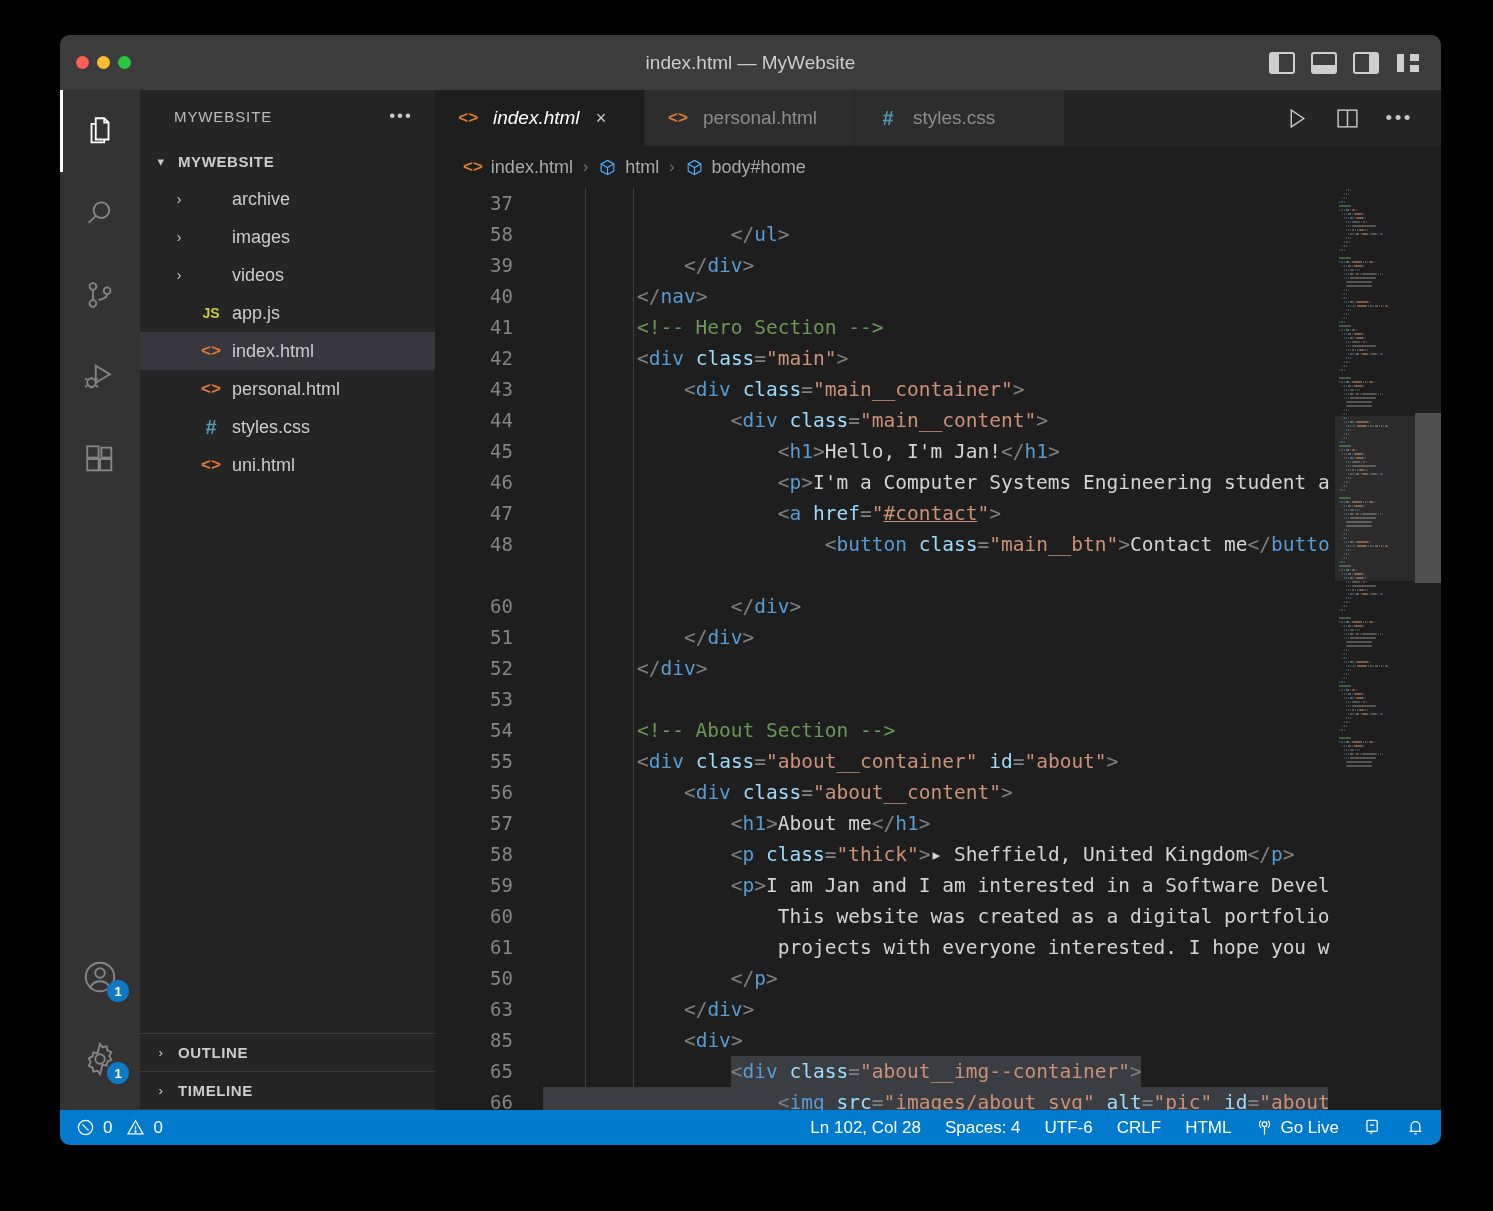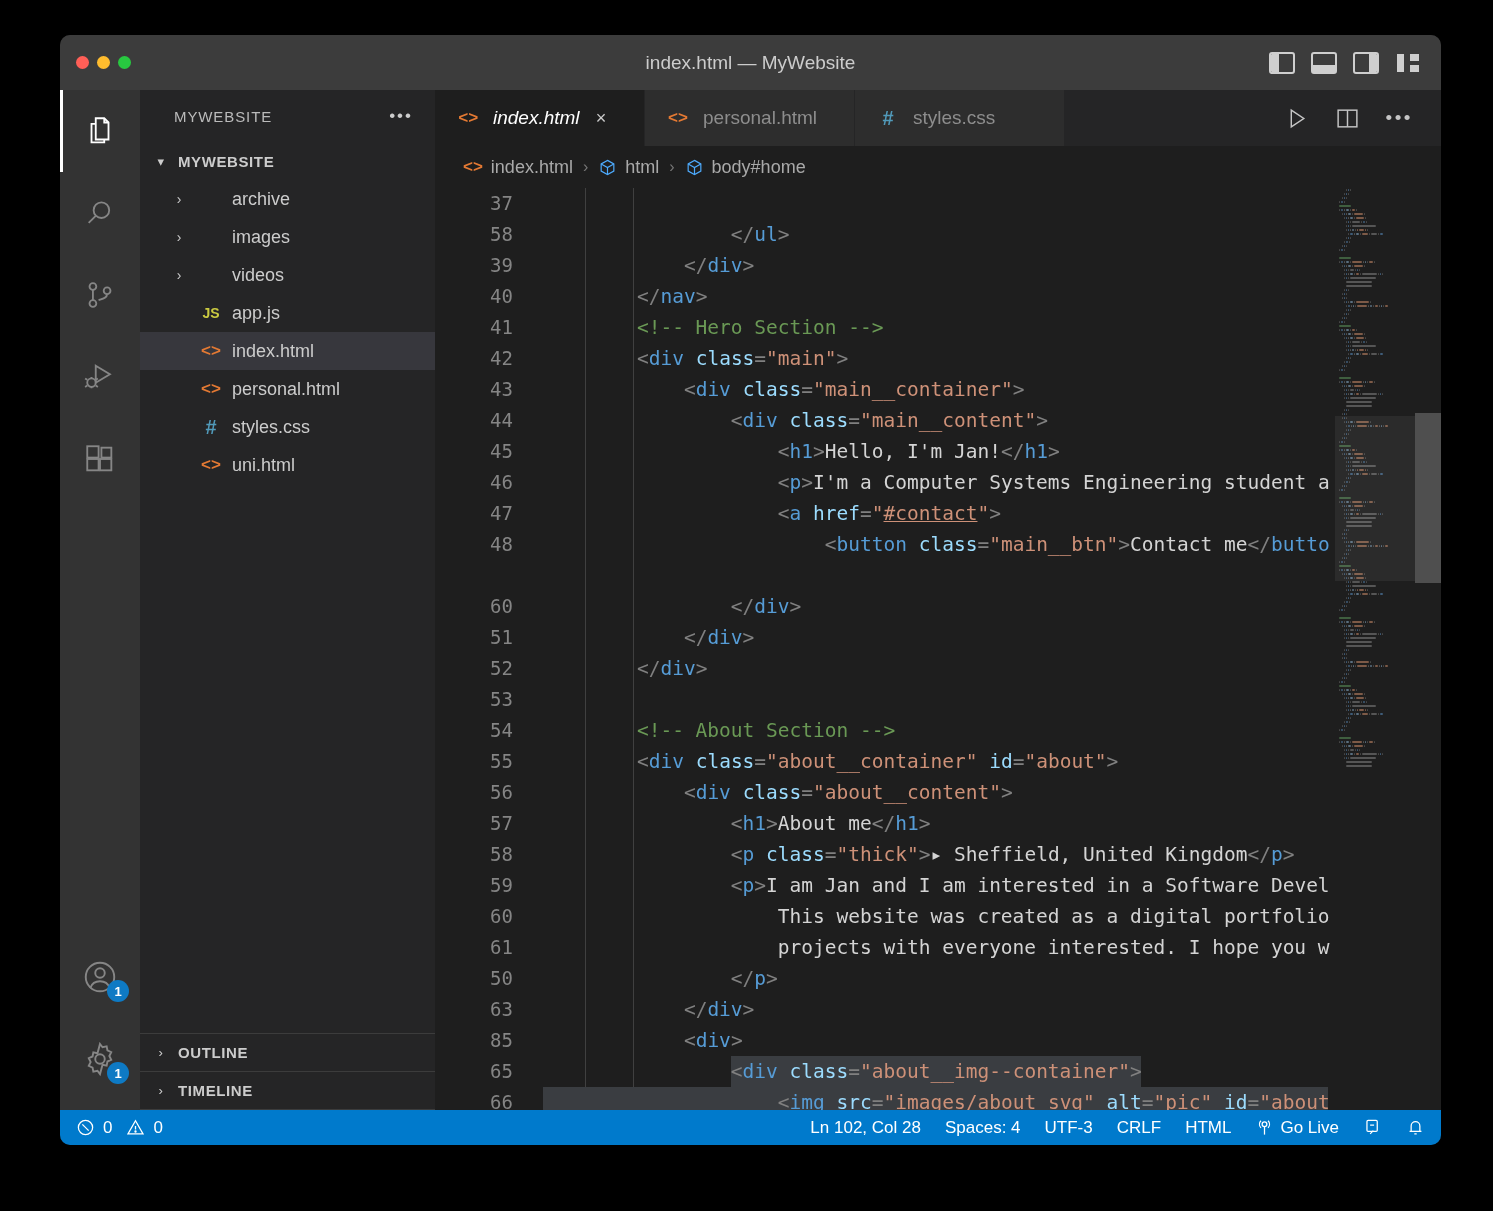--- a/index.html
+++ b/index.html
@@ -1570,21 +1570,21 @@
             <line x1="12" y1="10" x2="12" y2="14.5"></line>
             <circle cx="12" cy="17" r="0.7" fill="currentColor"></circle>
         </svg>
       </span>
       <span>0</span>
     </div>
 
     <div class="sb-right">
       <span class="sb-item">Ln 102, Col 28</span>
       <span class="sb-item">Spaces: 4</span>
-      <span class="sb-item">UTF-3</span>
+      <span class="sb-item">UTF-6</span>
       <span class="sb-item">CRLF</span>
       <span class="sb-item">HTML</span>
       <span class="sb-item">
         <span>
           <svg width="19" height="19" viewBox="0 0 24 24" fill="none" stroke="currentColor" stroke-width="1.6">
             <circle cx="12" cy="8" r="3"></circle>
               <path d="M7.5 3.5a6.5 6.5 0 0 0 0 9"></path>
               <path d="M16.5 3.5a6.5 6.5 0 0 1 0 9"></path>
               <line x1="12" y1="11" x2="12" y2="21"></line>
           </svg>

